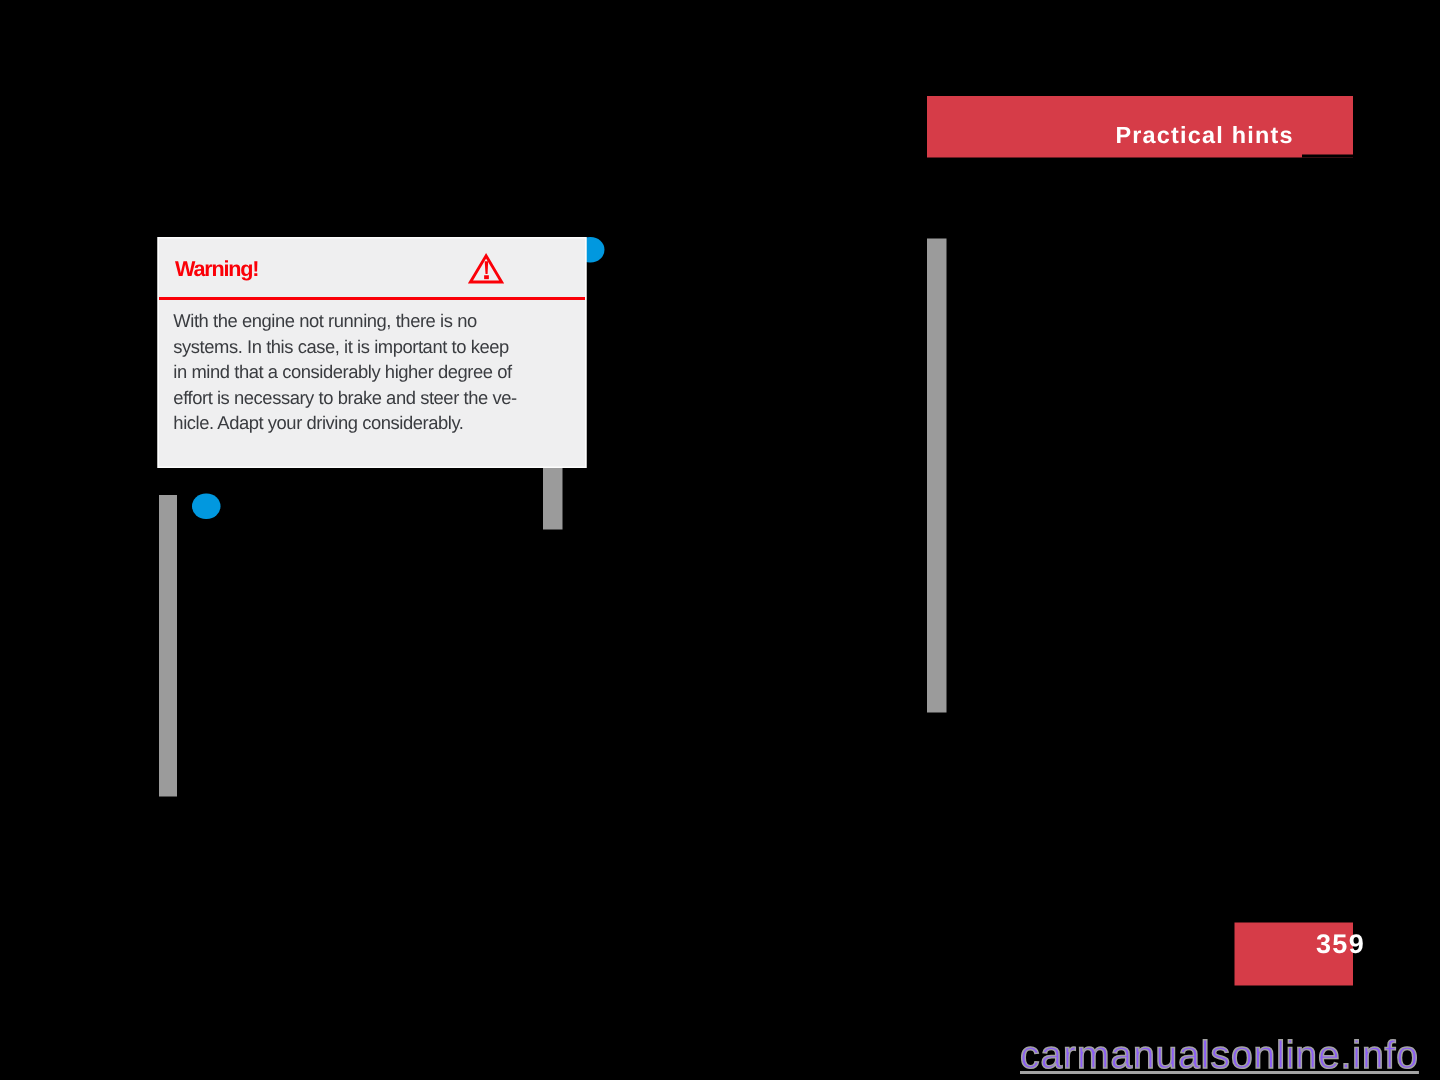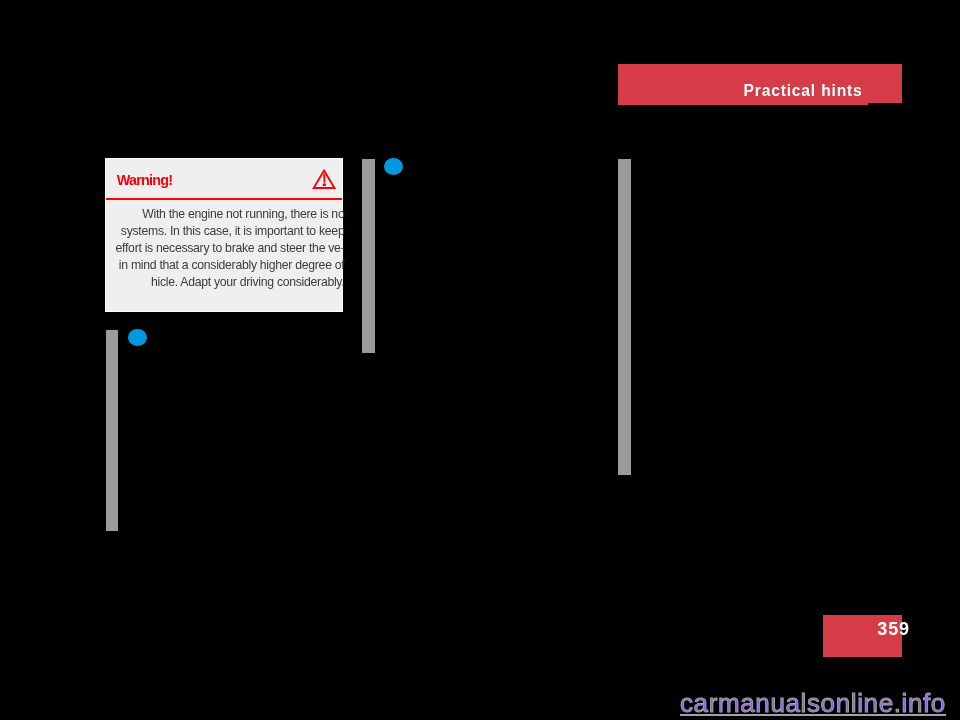--- a/index.html
+++ b/index.html
@@ -14,21 +14,20 @@
     position: relative;
     overflow: hidden;
     font-family: "Liberation Sans", sans-serif;
     -webkit-font-smoothing: antialiased;
   }
   .page {
     position: absolute;
     left: 0; top: 0;
     width: 960px; height: 720px;
     background: #000000;
-    text-align: right;
   }
 
   
   #section-banner {
     position: absolute;
     left: 618px;
     top: 64px;
     width: 284px;
     height: 41px;
     background: #d63c48;
@@ -69,21 +68,21 @@
     background: #0198df;
   }
   #bullet-left { left: 128.1px; top: 328.7px; width: 19.1px; height: 17.6px; }
   #bullet-mid  { left: 384.0px; top: 157.7px; width: 19.2px; height: 17.6px; }
 
   
   #warning-box {
     position: absolute;
     left: 105.4px;
     top: 158.4px;
-    width: 238px;
+    width: 286px;
     height: 153.8px;
     background: #efeff0;
     border: 1.6px solid #fdfdfd;
     box-sizing: border-box;
   }
   #warning-rule {
     position: absolute;
     left: 0; right: 0;
     top: 39.0px;
     height: 2.1px;
@@ -181,22 +180,22 @@
       <svg width="26" height="23" viewBox="0 0 26 23" aria-hidden="true">
         <path d="M12.05 2.55 L22.45 20.0 L1.65 20.0 Z" fill="none" stroke="#fb0008" stroke-width="1.9" stroke-linejoin="miter"></path>
         <path d="M11.15 6.2 L13.45 6.2 L13.05 14.7 L11.65 14.7 Z" fill="#fb0008"></path>
         <rect x="10.75" y="15.5" width="3.15" height="2.6" fill="#fb0008"></rect>
       </svg>
     </span>
     <div id="warning-rule" style="background: rgb(251, 0, 8);"></div>
     <div id="warning-body" style="color: rgb(58, 60, 64);">
       <span class="ln">With the engine not running, there is no</span>
       <span class="ln">systems. In this case, it is important to keep</span>
+      <span class="ln">in mind that a considerably higher degree of</span>
       <span class="ln">effort is necessary to brake and steer the ve-</span>
-      <span class="ln">in mind that a considerably higher degree of</span>
       <span class="ln">hicle. Adapt your driving considerably.</span>
     </div>
   </div>
 
   <div id="page-number-box" style="background: rgb(214, 60, 72);">
     <span id="page-number" style="color: rgb(255, 255, 255); margin-left: 48px;">359</span>
   </div>
 
   <div id="watermark" style="color: #8b5cf6; text-decoration: underline; -webkit-text-stroke-color: rgb(163, 163, 163);">carmanualsonline.info</div>
 

